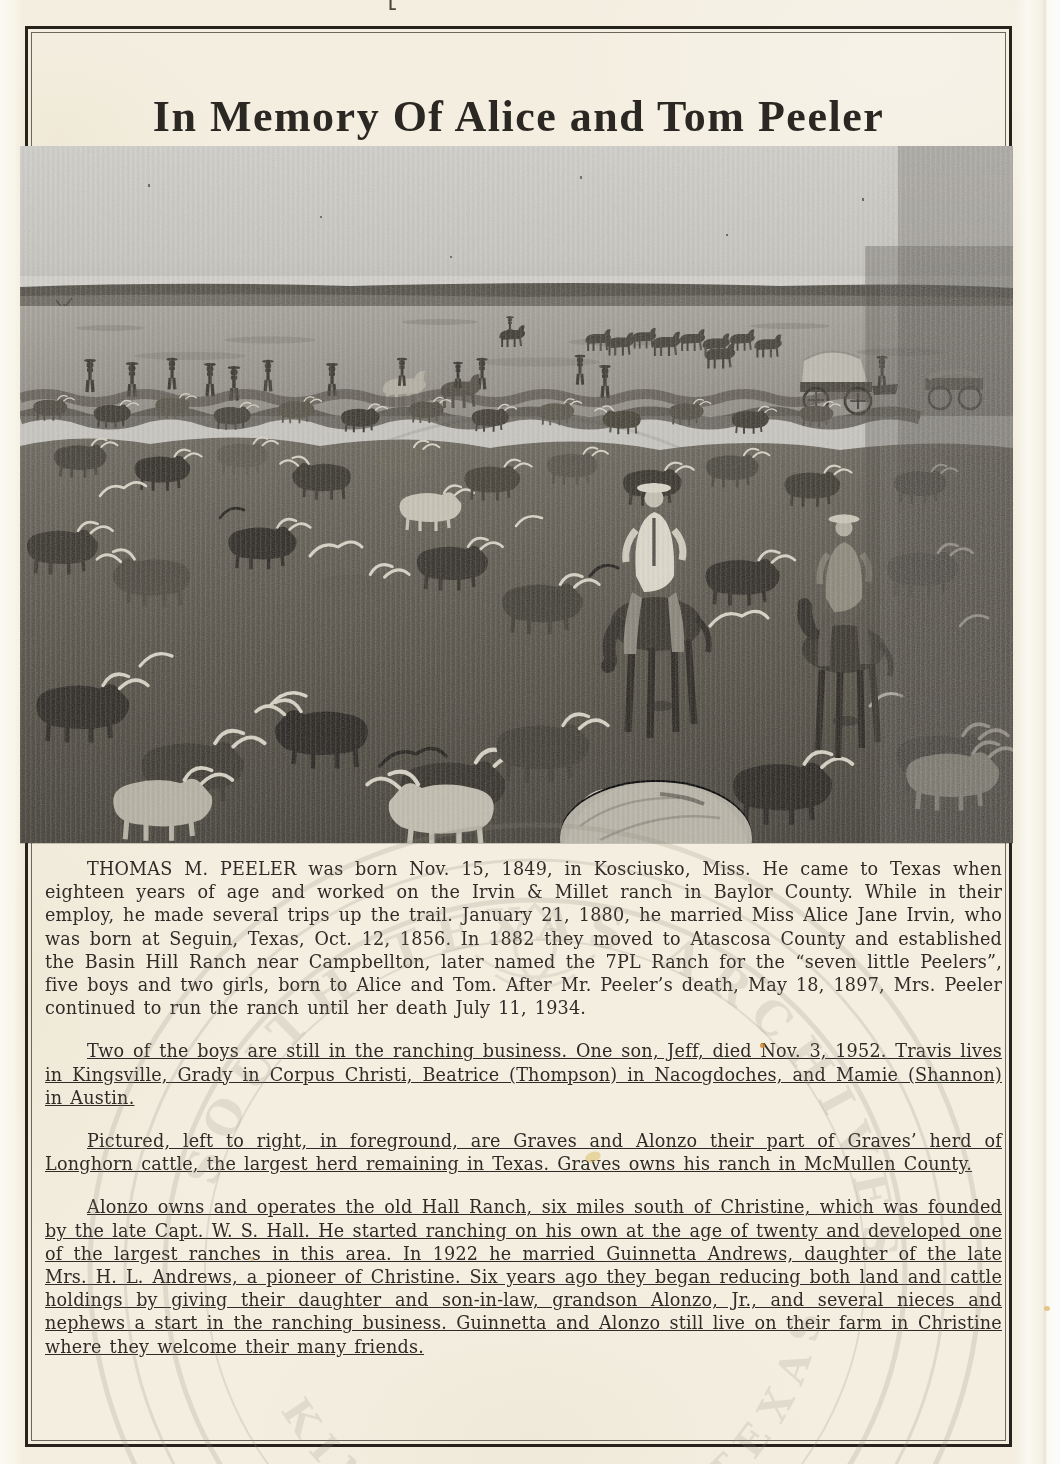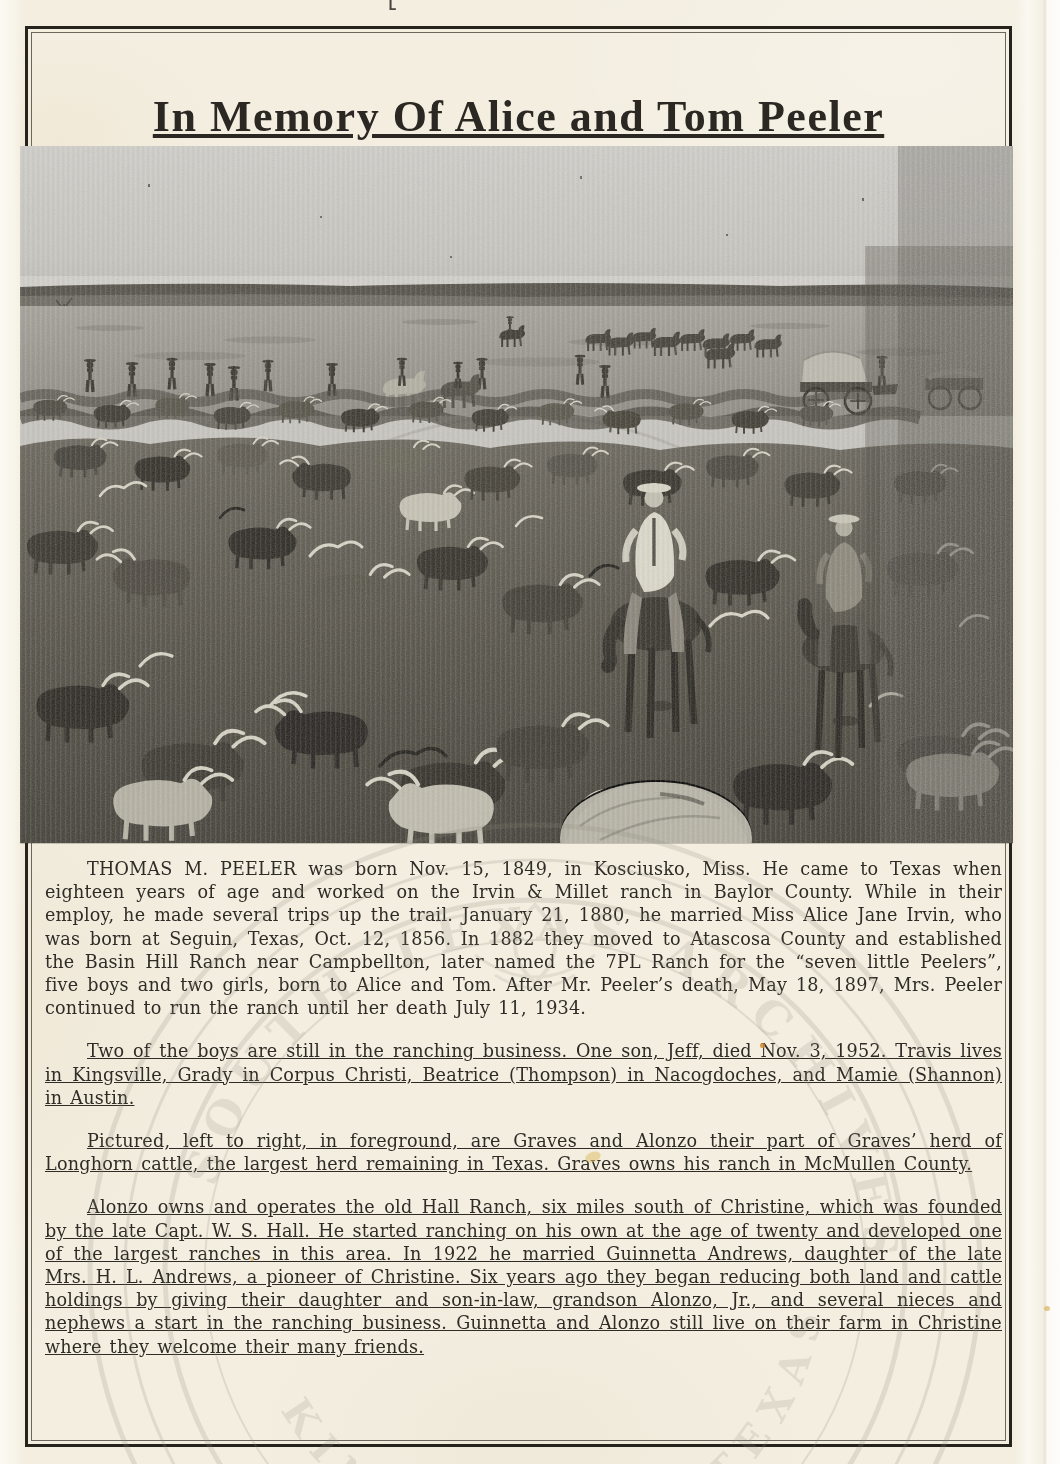--- a/index.html
+++ b/index.html
@@ -21,21 +21,21 @@
     background:linear-gradient(90deg,#fbf9f2 0%,#f8f5ea 60%,rgba(248,245,234,0) 100%);}
   .edge-right{position:absolute;right:0;top:0;width:45px;height:1464px;z-index:2;
     background:linear-gradient(90deg,rgba(250,248,241,0) 0%,#faf8f1 30%,#f3efe3 62%,#e8e3d4 66%,#fbfaf6 72%,#fdfcfa 100%);}
   .corner-mark{position:absolute;left:388px;top:-3px;z-index:3;color:#4a463e;
     font-family:"DejaVu Sans Mono",monospace;font-size:14px;font-weight:bold;}
   .page-frame{position:absolute;left:25px;top:26px;width:987px;height:1421px;z-index:1;
     box-sizing:border-box;border:3px solid #26231d;}
   .page-frame .inner{position:absolute;inset:3px;border:1px solid #6b675c;}
   .page-title{position:absolute;left:25px;top:62px;width:987px;z-index:2;
     text-align:center;font-family:"Liberation Serif",serif;font-size:44px;
-    letter-spacing:1.5px;color:#2b2823;white-space:nowrap;text-decoration:underline;}
+    letter-spacing:1.5px;color:#2b2823;white-space:nowrap;}
   figure.photo{position:absolute;left:20px;top:146px;width:993px;height:697px;margin:0;z-index:2;
     background:#c7c5bf;box-shadow:0 1px 0 rgba(60,55,45,0.25);}
   figure.photo svg{display:block;width:100%;height:100%;}
   .article{position:absolute;left:45px;top:858px;width:957px;z-index:2;}
   .article p{
     margin:0 0 11px 0;font-size:17.6px;line-height:23.2px;color:#2f2c27;
     text-align:justify;text-indent:42px;word-spacing:2.2px;letter-spacing:0.2px;
   }
   .article p + p{margin-top:20px;text-decoration:underline;}
   .watermark{position:absolute;left:0;top:0;width:1060px;height:1464px;z-index:4;pointer-events:none;}

